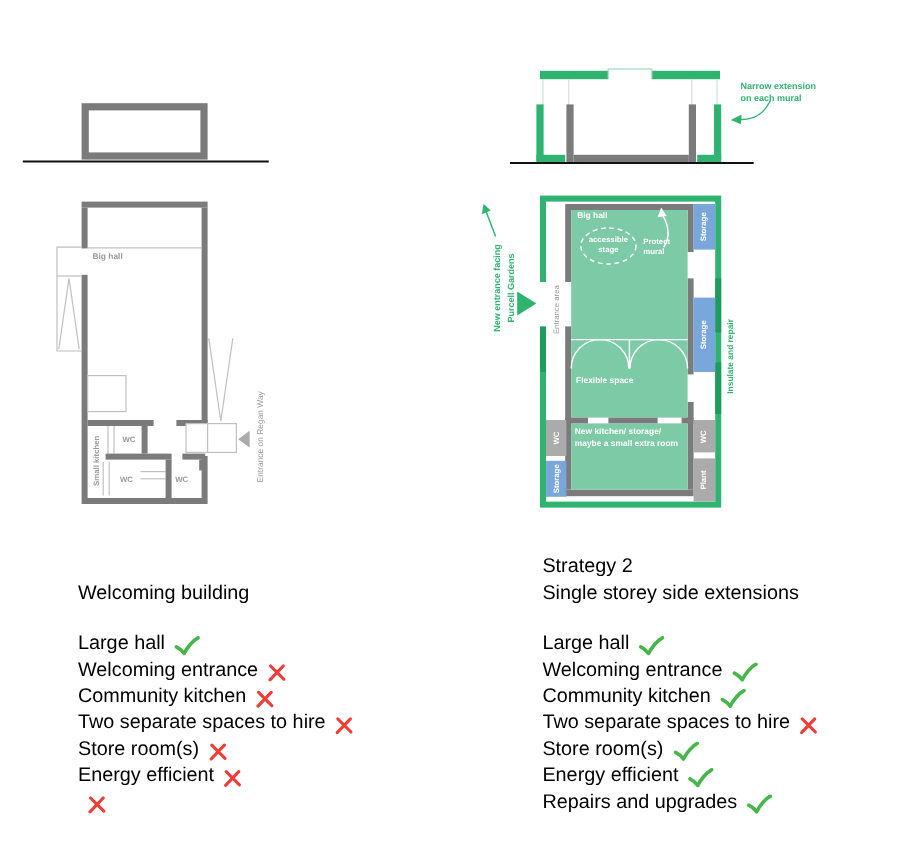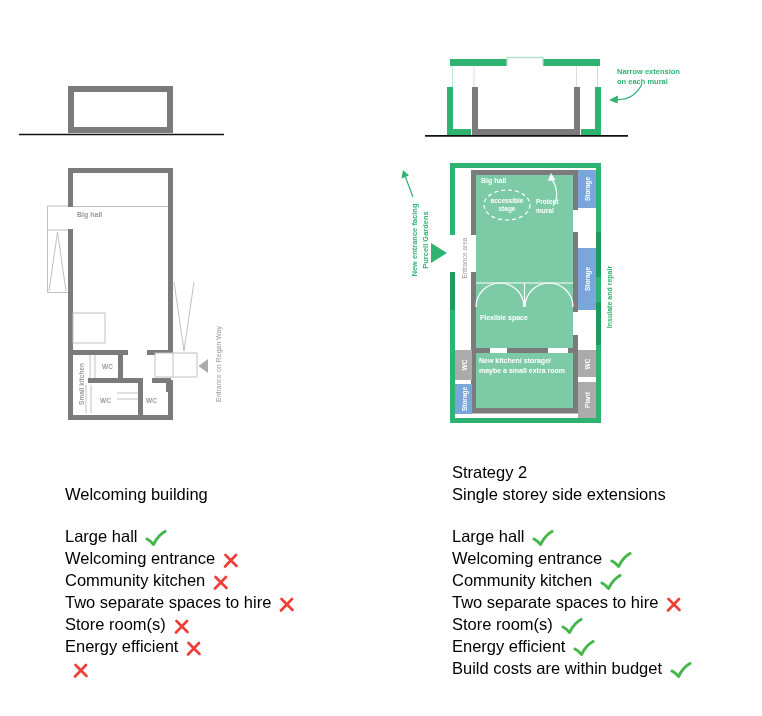--- a/index.html
+++ b/index.html
@@ -294,21 +294,21 @@
       </div>
       <div class="check-row">
         <span class="check-label">Energy efficient</span>
         <span class="mark">
           <svg width="22" height="17" viewBox="0 0 22 17">
             <path d="M2 9 C5 10.5 7.5 13 8.5 14.5 C11 9.5 16 3.5 20 1.5" fill="none" stroke="#45b649" stroke-width="3" stroke-linecap="round" stroke-linejoin="round"></path>
           </svg>
         </span>
       </div>
       <div class="check-row">
-        <span class="check-label">Build costs are within budget</span>
+        <span class="check-label">Repairs and upgrades</span>
         <span class="mark">
           <svg width="22" height="17" viewBox="0 0 22 17">
             <path d="M2 9 C5 10.5 7.5 13 8.5 14.5 C11 9.5 16 3.5 20 1.5" fill="none" stroke="#45b649" stroke-width="3" stroke-linecap="round" stroke-linejoin="round"></path>
           </svg>
         </span>
       </div>
     </div>
 
 </div>
 

